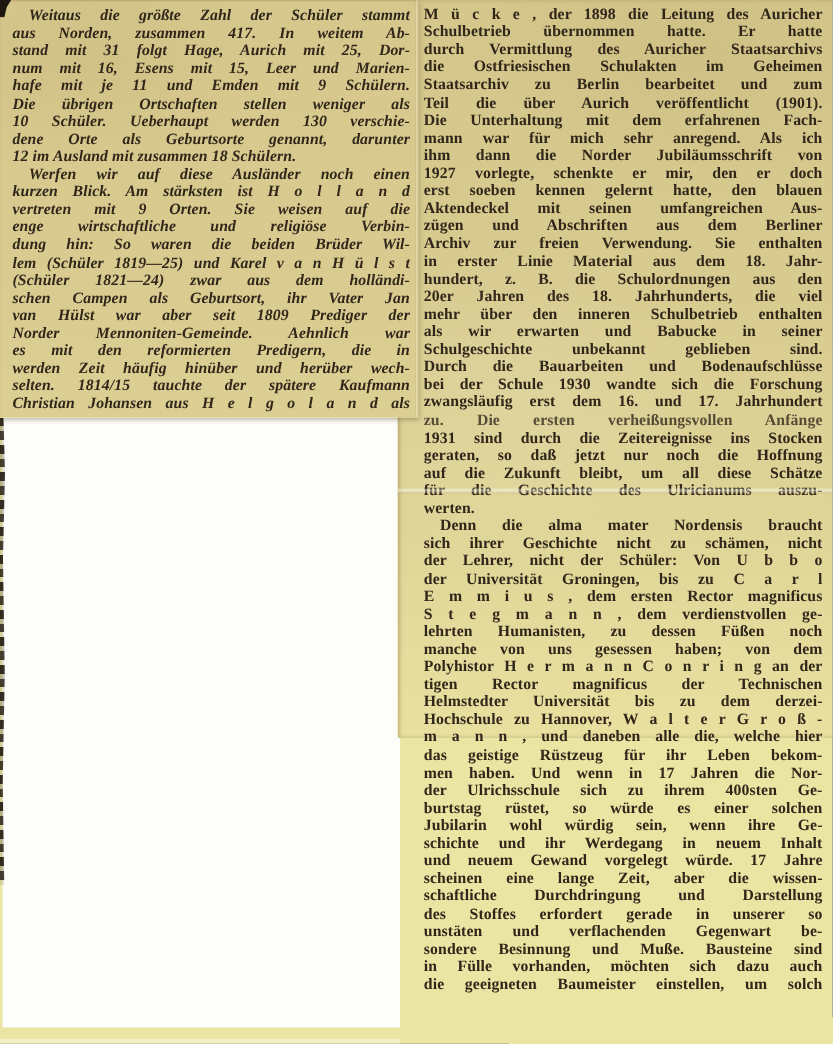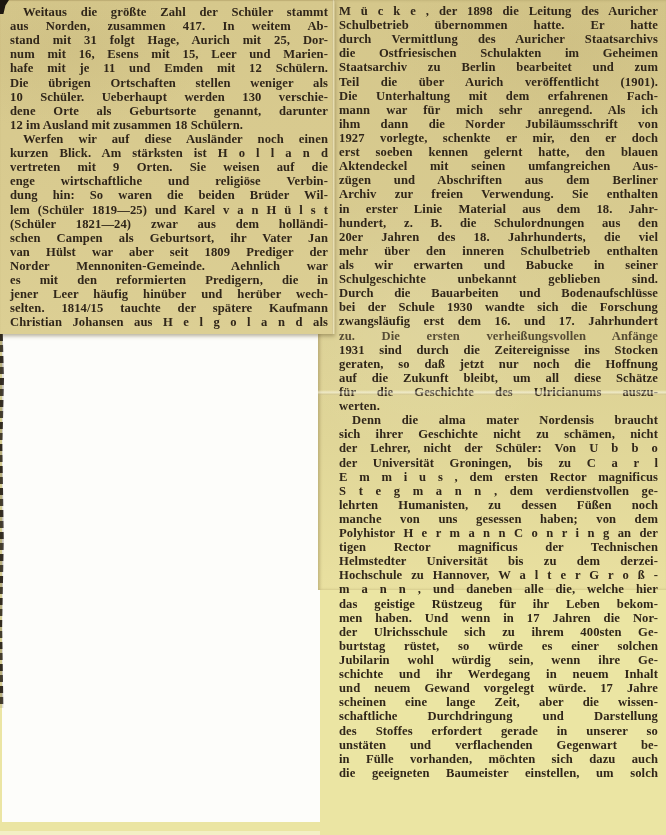--- a/index.html
+++ b/index.html
@@ -19,20 +19,21 @@
       radial-gradient(ellipse 220px 200px at 30% 55%, rgba(255,255,240,0.10), transparent 70%),
       linear-gradient(180deg, #d5c78b 0%, #d8cb90 40%, #e0d698 75%, #e9e0a0 100%);
     box-shadow: inset 2px 0 3px rgba(110,90,45,0.30);
   }
   .clip-left {
     position:absolute; left:0; top:0; width:335px; height:334px; z-index:3;
     background:
       radial-gradient(ellipse 200px 120px at 20% 15%, rgba(120,95,40,0.07), transparent 70%),
       linear-gradient(180deg, #d6c88c 0%, #d9cb90 60%, #dccf94 100%);
     box-shadow: 0 2px 4px rgba(95,80,40,0.45), inset 0 1px 1px rgba(120,100,50,0.25);
+    font-style: italic;
   }
   .col { position:absolute; color: var(--ink, #30261a); }
   .col-left  { left:10px; top:5px;  width:318px; }
   .col-right { left:21px; top:4px;  width:319px; }
   .line {
     font-size:12.6px; font-weight:bold; letter-spacing:0.1px;
     line-height:14.12px; height:14.12px;
     text-align:justify; text-align-last:justify;
     white-space:normal; overflow:visible;
   }
@@ -121,48 +122,49 @@
         <div class="line">men haben. Und wenn in 17 Jahren die Nor-</div>
         <div class="line">der Ulrichsschule sich zu ihrem 400sten Ge-</div>
         <div class="line">burtstag rüstet, so würde es einer solchen</div>
         <div class="line">Jubilarin wohl würdig sein, wenn ihre Ge-</div>
         <div class="line">schichte und ihr Werdegang in neuem Inhalt</div>
         <div class="line">und neuem Gewand vorgelegt würde. 17 Jahre</div>
         <div class="line">scheinen eine lange Zeit, aber die wissen-</div>
         <div class="line">schaftliche Durchdringung und Darstellung</div>
         <div class="line">des Stoffes erfordert gerade in unserer so</div>
         <div class="line">unstäten und verflachenden Gegenwart be-</div>
+        <div class="line">sondere Besinnung und Muße. Bausteine sind</div>
         <div class="line">in Fülle vorhanden, möchten sich dazu auch</div>
         <div class="line">die geeigneten Baumeister einstellen, um solch</div>
       </div>
   </div>
 
   <div class="clip-left">
     <div class="col col-left">
         <div class="line indent">Weitaus die größte Zahl der Schüler stammt</div>
         <div class="line">aus Norden, zusammen 417. In weitem Ab-</div>
         <div class="line">stand mit 31 folgt Hage, Aurich mit 25, Dor-</div>
         <div class="line">num mit 16, Esens mit 15, Leer und Marien-</div>
-        <div class="line">hafe mit je 11 und Emden mit 12 Schülern.</div>
+        <div class="line">hafe mit je 11 und Emden mit 9 Schülern.</div>
         <div class="line">Die übrigen Ortschaften stellen weniger als</div>
         <div class="line">10 Schüler. Ueberhaupt werden 130 verschie-</div>
         <div class="line">dene Orte als Geburtsorte genannt, darunter</div>
         <div class="line end">12 im Ausland mit zusammen 18 Schülern.</div>
         <div class="line indent">Werfen wir auf diese Ausländer noch einen</div>
         <div class="line">kurzen Blick. Am stärksten ist H o l l a n d</div>
         <div class="line">vertreten mit 9 Orten. Sie weisen auf die</div>
         <div class="line">enge wirtschaftliche und religiöse Verbin-</div>
         <div class="line">dung hin: So waren die beiden Brüder Wil-</div>
         <div class="line">lem (Schüler 1819—25) und Karel v a n H ü l s t</div>
         <div class="line">(Schüler 1821—24) zwar aus dem holländi-</div>
         <div class="line">schen Campen als Geburtsort, ihr Vater Jan</div>
         <div class="line">van Hülst war aber seit 1809 Prediger der</div>
         <div class="line">Norder Mennoniten-Gemeinde. Aehnlich war</div>
         <div class="line">es mit den reformierten Predigern, die in</div>
-        <div class="line">jener Leer häufig hinüber und herüber wech-</div>
+        <div class="line">werden Zeit häufig hinüber und herüber wech-</div>
         <div class="line">selten. 1814/15 tauchte der spätere Kaufmann</div>
         <div class="line">Christian Johansen aus H e l g o l a n d als</div>
       </div>
   </div>
 
   <div class="fold-line"></div>
   <div class="crease-horizontal"></div>
   <div class="torn-edge"></div>
   <div class="corner-mark"></div>
   <div class="bottom-highlight"></div>

